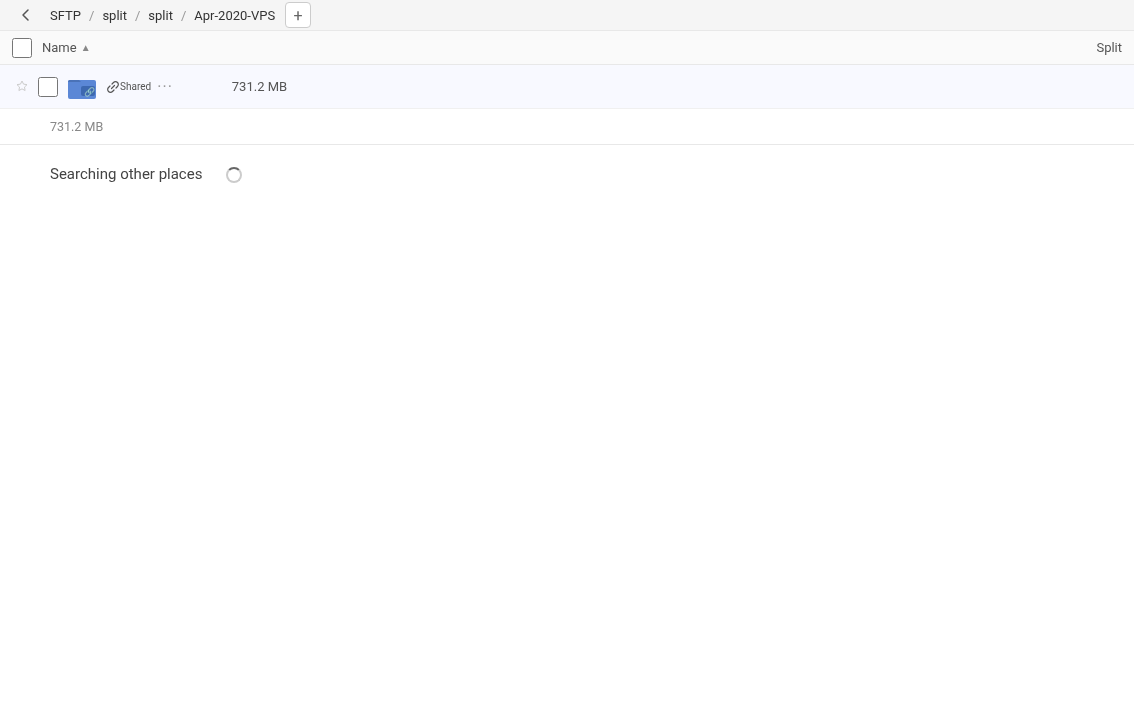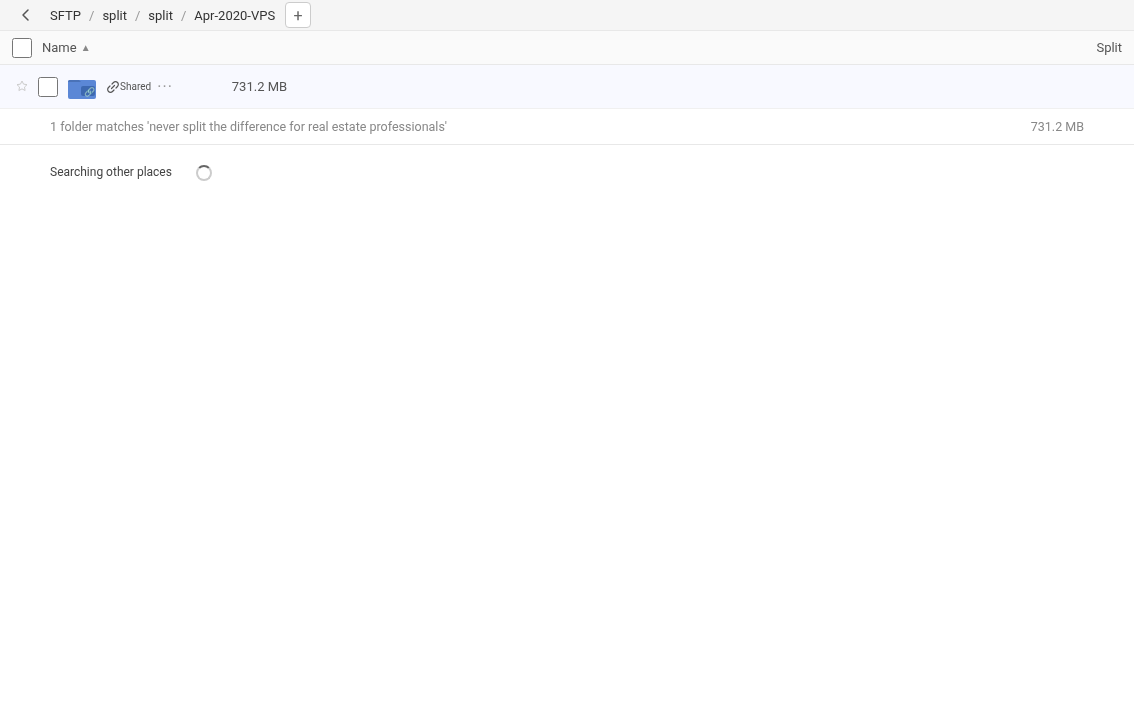--- a/index.html
+++ b/index.html
@@ -204,24 +204,24 @@
       font-size: 12.5px;
       color: #888;
     }
 
     
     .searching-section {
       padding: 20px 50px 10px;
     }
 
     .searching-title {
-      font-size: 12px;
+      font-size: 15px;
       color: #444;
       display: flex;
-      align-items: flex-start;
+      align-items: flex-end;
       gap: 24px;
     }
 
     .spinner {
       width: 16px;
       height: 16px;
       border: 2px solid #ccc;
       border-top-color: #666;
       border-radius: 50%;
       animation: spin 0.8s linear infinite;
@@ -299,21 +299,20 @@
   </div>
   <div class="row-more">
     <span style="font-size:16px; letter-spacing:1px;">···</span>
   </div>
   <div class="row-size">
     <span>731.2 MB</span>
   </div>
 </div>
 
 <div class="match-info">
-  <span class="match-text">1 folder matches 'never split the difference for real estate professionals'</span>
   <span class="match-size">731.2 MB</span>
 </div>
 
 <div style="height:1px; background:#e8e8e8; margin: 0 0 0 0;"></div>
 
 <div class="searching-section">
   <div class="searching-title">
     <span>Searching other places</span>
     <div class="spinner"></div>
   </div>

